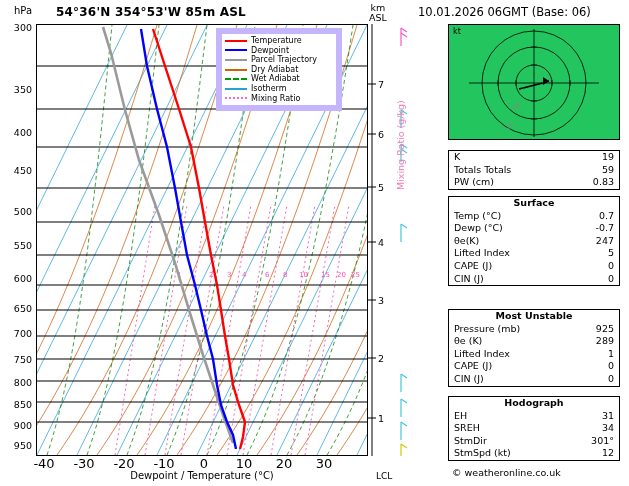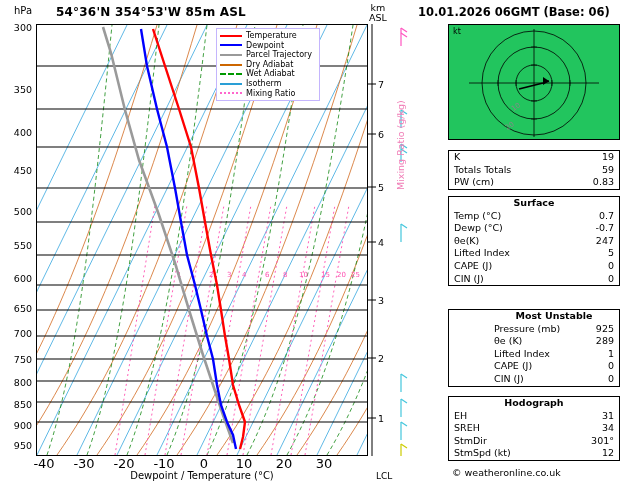--- a/index.html
+++ b/index.html
@@ -3,21 +3,21 @@
 <meta charset="utf-8">
 <style>
   html,body{margin:0;padding:0;}
   body{width:629px;height:486px;background:#ffffff;font-family:"DejaVu Sans",sans-serif;overflow:hidden;position:relative;}
   .root{position:absolute;left:0;top:0;width:629px;height:486px;}
 
   
   .hdr-hpa{position:absolute;left:14px;top:5px;font-size:10px;color:#000;}
   .hdr-title{position:absolute;left:56px;top:5px;font-size:12px;color:#000;font-weight:600;letter-spacing:0.2px;}
   .hdr-km{position:absolute;left:369px;top:3px;font-size:9.5px;color:#000;text-align:center;line-height:10px;}
-  .hdr-date{position:absolute;left:418px;top:5px;font-size:11.5px;color:#000;font-weight:700;}
+  .hdr-date{position:absolute;left:418px;top:5px;font-size:11.5px;color:#000;font-weight:400;}
 
   
   .plot{position:absolute;left:36px;top:24px;width:332px;height:432px;border:1px solid #000;box-sizing:border-box;overflow:hidden;background:#fff;}
   .plot svg{position:absolute;left:0;top:0;}
 
   .ylabels{position:absolute;left:0;top:24px;width:34px;height:432px;}
   .ylabels div{position:absolute;right:2px;font-size:9.5px;color:#000;transform:translateY(-50%);}
 
   .xlabels{position:absolute;left:36px;top:456px;width:332px;height:14px;}
   .xlabels div{position:absolute;font-size:13px;color:#000;transform:translateX(-50%);top:0;}
@@ -25,36 +25,36 @@
   .xaxis-title{position:absolute;left:36px;top:470px;width:332px;text-align:center;font-size:10px;color:#000;}
 
   
   .kmaxis{position:absolute;left:368px;top:24px;width:42px;height:432px;}
   .kmaxis .kmtick{position:absolute;left:10px;font-size:9.5px;color:#000;transform:translateY(-50%);}
   .kmaxis .lcl{position:absolute;left:8px;font-size:9px;color:#000;transform:translateY(-50%);margin-top:28px;}
 
   .mixlabel{position:absolute;left:395px;top:190px;font-size:9.5px;color:#f07ab5;transform:rotate(-90deg);transform-origin:left top;white-space:nowrap;}
 
   
-  .legend{position:absolute;left:216px;top:28px;width:104px;background:#ffffff;border:1px solid #c4b5fd;padding:2px 3px;box-sizing:border-box;}
+  .legend{position:absolute;left:216px;top:28px;width:126px;background:#ffffff;border:6px solid #c4b5fd;padding:2px 3px;box-sizing:border-box;}
   .legend .row{display:flex;align-items:center;height:9.6px;}
   .legend .sw{width:22px;height:0;border-top-width:2px;border-top-style:solid;margin-right:4px;}
   .legend .lbl{font-size:8px;color:#000;line-height:9.6px;white-space:nowrap;}
 
   
   .hodo{position:absolute;left:448px;top:24px;width:172px;height:116px;border:1px solid #000;box-sizing:border-box;background:#22c55e;}
   .hodo .kt{position:absolute;left:4px;top:2px;font-size:8px;color:#000;}
 
   
   .panel{position:absolute;left:448px;width:172px;border:1px solid #000;box-sizing:border-box;background:#fff;}
   .panel .line{display:flex;justify-content:space-between;font-size:9.5px;color:#000;line-height:12.6px;padding:0 5px;}
   .panel .sect{text-align:center;font-size:9.5px;color:#000;line-height:12.6px;font-weight:bold;}
   #panel-top{top:150px;}
   #panel-sfc{top:196px;}
-  #panel-mu{top:309px;padding-left:40px;}
+  #panel-mu{top:309px;}
   #panel-hodo{top:396px;}
 
   .copyright{position:absolute;left:452px;top:467px;font-size:9.5px;color:#000;}
 </style>
 </head>
 <body>
 
 <div class="root">
 
   <div class="hdr-hpa">hPa</div>

